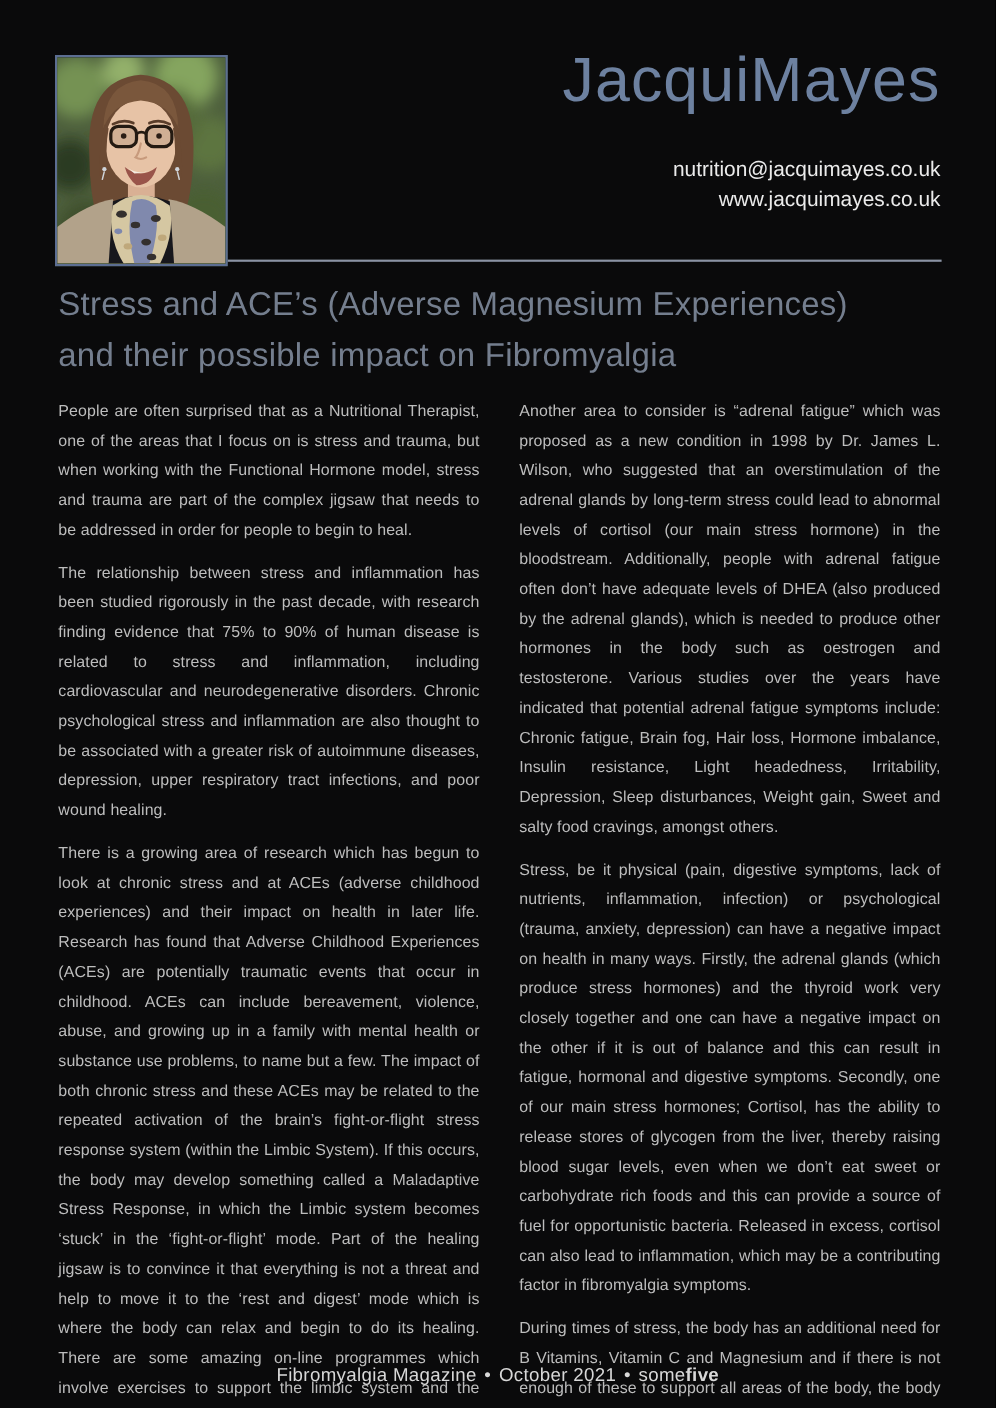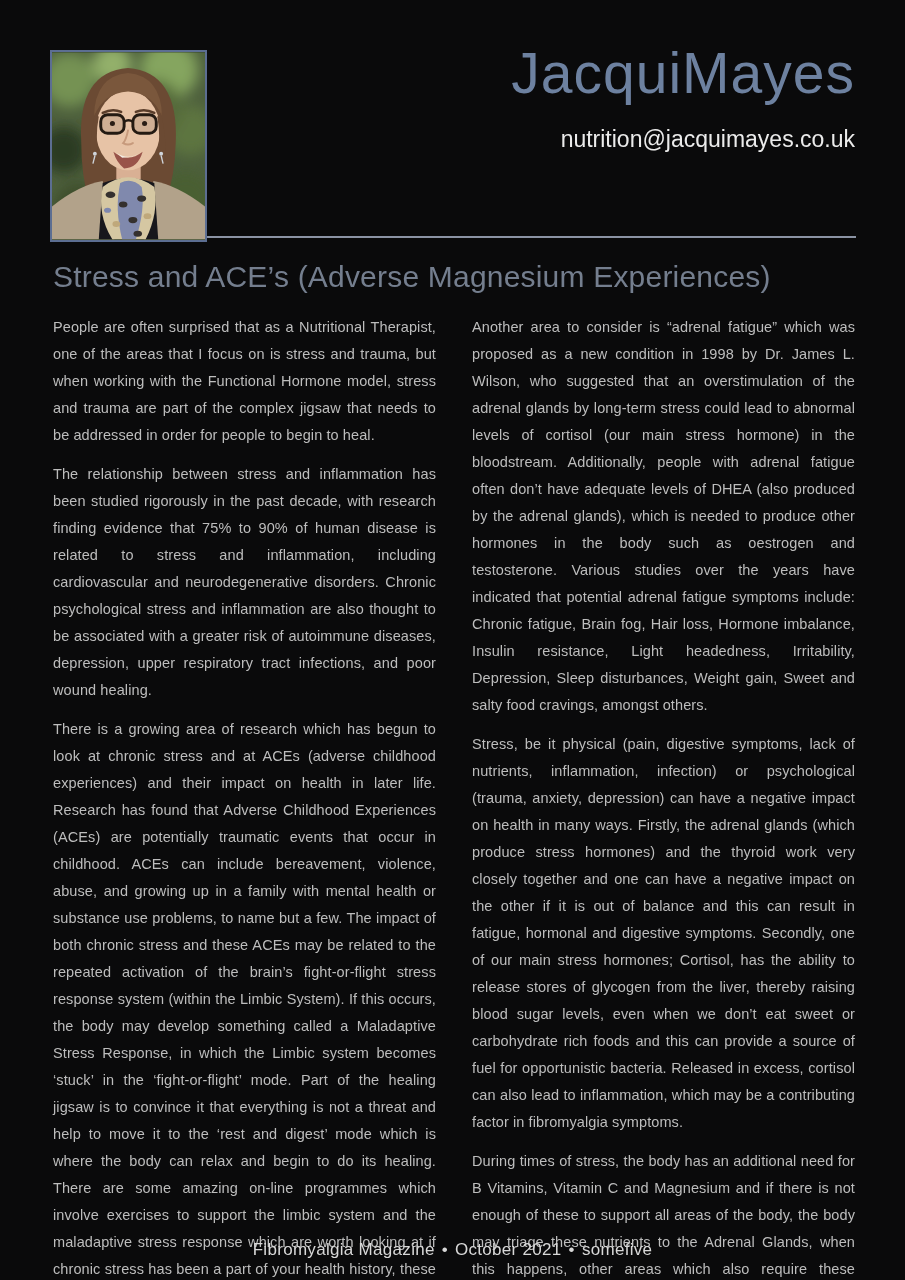--- a/index.html
+++ b/index.html
@@ -52,22 +52,22 @@
     font-weight: 400;
   }
   .tagline {
     font-size: 33px;
     line-height: 1.15;
     color: #cbcbcd;
     letter-spacing: 0.5px;
     font-weight: 300;
   }
   .contact {
-    margin-top: 19px;
-    font-size: 23px;
+    margin-top: 37px;
+    font-size: 19px;
     line-height: 1.45;
     color: #ebebeb;
   }
   
   .article-title {
     margin: 17px 50px 0 53px;
     font-size: 30px;
     line-height: 1.57;
     font-weight: 400;
     color: #747e8e;
@@ -93,21 +93,21 @@
     position: absolute;
     left: 0;
     right: 0;
     bottom: 20px;
     text-align: center;
     font-size: 17px;
     color: #d8d8d8;
     letter-spacing: 0.3px;
   }
   .footer .sep { margin: 0 7px; }
-  .footer .page-number { font-weight: 400; }
+  .footer .page-number { font-weight: 700; }
 </style>
 </head>
 <body>
 
 <div class="page">
 
   <header class="header">
     <div class="photo-frame">
       <svg viewBox="0 0 157 192" aria-hidden="true">
         <defs>
@@ -177,28 +177,30 @@
           <ellipse cx="57" cy="162" rx="3.6" ry="2.6" fill="#7d87ae"></ellipse>
           <ellipse cx="88" cy="186" rx="4.4" ry="3" fill="#34302e"></ellipse>
         </g>
       </svg>
     </div>
 
     <div class="brand-block">
       <div class="brand">JacquiMayes</div>
       <div class="contact">
         <div>nutrition@jacquimayes.co.uk</div>
+        <div>www.jacquimayes.co.uk</div>
       </div>
     </div>
 
     <div class="divider"></div>
   </header>
 
   <h1 class="article-title">
     <span>Stress and ACE’s (Adverse Magnesium Experiences)</span><br>
+    <span>and their possible impact on Fibromyalgia</span>
   </h1>
 
   <main class="columns">
     <section class="col">
       <p>People are often surprised that as a Nutritional Therapist, one of the areas that I focus on is stress and trauma, but when working with the Functional Hormone model, stress and trauma are part of the complex jigsaw that needs to be addressed in order for people to begin to heal.</p>
       <p>The relationship between stress and inflammation has been studied rigorously in the past decade, with research finding evidence that 75% to 90% of human disease is related to stress and inflammation, including cardiovascular and neurodegenerative disorders. Chronic psychological stress and inflammation are also thought to be associated with a greater risk of autoimmune diseases, depression, upper respiratory tract infections, and poor wound healing.</p>
       <p>There is a growing area of research which has begun to look at chronic stress and at ACEs (adverse childhood experiences) and their impact on health in later life. Research has found that Adverse Childhood Experiences (ACEs) are potentially traumatic events that occur in childhood. ACEs can include bereavement, violence, abuse, and growing up in a family with mental health or substance use problems, to name but a few. The impact of both chronic stress and these ACEs may be related to the repeated activation of the brain’s fight-or-flight stress response system (within the Limbic System). If this occurs, the body may develop something called a Maladaptive Stress Response, in which the Limbic system becomes ‘stuck’ in the ‘fight-or-flight’ mode. Part of the healing jigsaw is to convince it that everything is not a threat and help to move it to the ‘rest and digest’ mode which is where the body can relax and begin to do its healing. There are some amazing on-line programmes which involve exercises to support the limbic system and the maladaptive stress response which are worth looking at if chronic stress has been a part of your health history, these include ‘The Gupta Programme’, Dynamic Neural Reprogramming System ‘DNRS’ or Alex Howard’s ‘Reset Programme’.</p>
     </section>
     <section class="col">
       <p>Another area to consider is “adrenal fatigue” which was proposed as a new condition in 1998 by Dr. James L. Wilson, who suggested that an overstimulation of the adrenal glands by long-term stress could lead to abnormal levels of cortisol (our main stress hormone) in the bloodstream. Additionally, people with adrenal fatigue often don’t have adequate levels of DHEA (also produced by the adrenal glands), which is needed to produce other hormones in the body such as oestrogen and testosterone. Various studies over the years have indicated that potential adrenal fatigue symptoms include: Chronic fatigue, Brain fog, Hair loss, Hormone imbalance, Insulin resistance, Light headedness, Irritability, Depression, Sleep disturbances, Weight gain, Sweet and salty food cravings, amongst others.</p>

